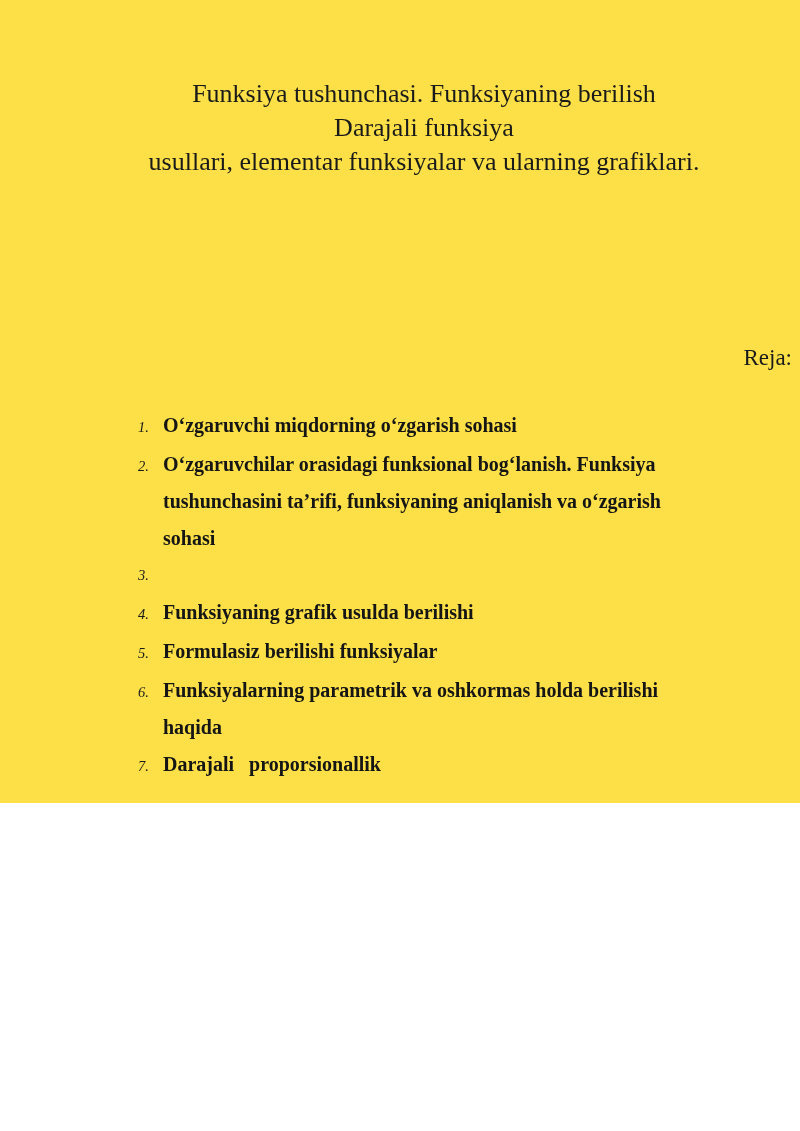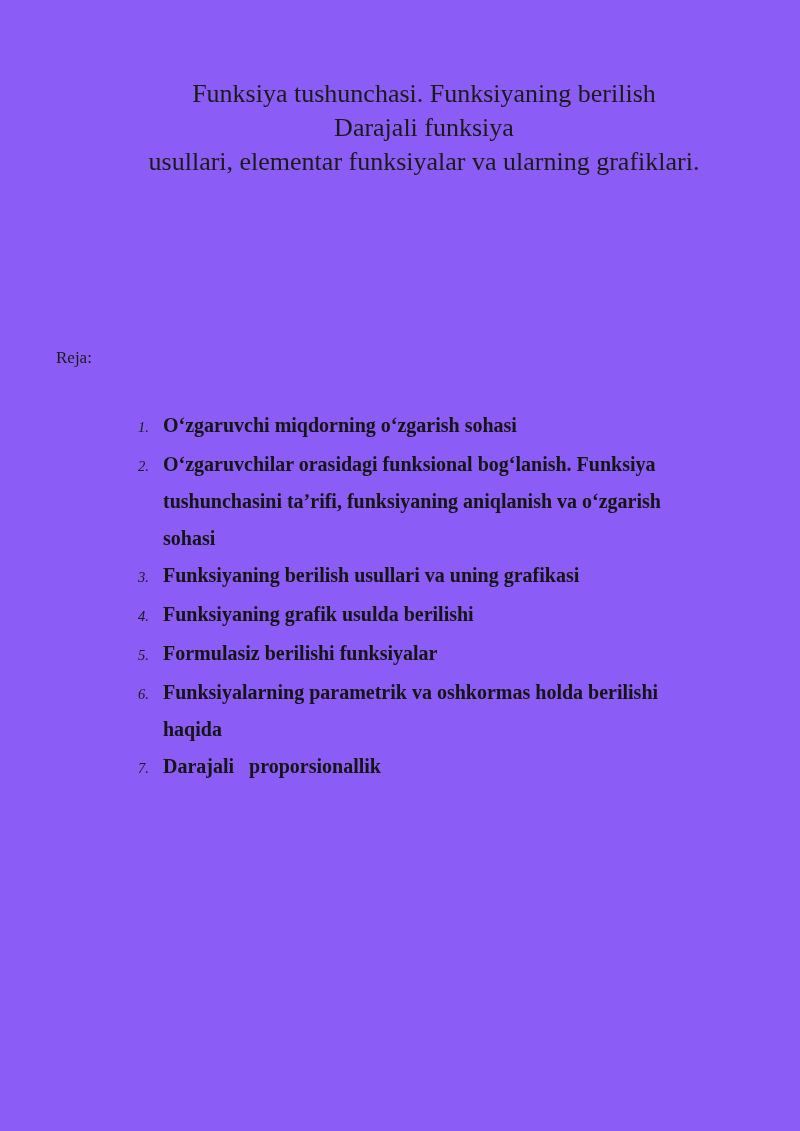--- a/index.html
+++ b/index.html
@@ -3,44 +3,44 @@
 <meta charset="utf-8">
 <style>
   html, body {
     margin: 0;
     padding: 0;
     background: #ffffff;
   }
   .page {
     position: relative;
     width: 800px;
-    height: 1131px;
-    background: #8b5cf6;
+    height: 803px;
+    background: #fde047;
     font-family: "Liberation Serif", "DejaVu Serif", serif;
     color: #1a1a1a;
     overflow: hidden;
   }
   .title {
     position: absolute;
     top: 77px;
     left: 56px;
     right: 8px;
     text-align: center;
     font-size: 26px;
     line-height: 34px;
     font-weight: 400;
     margin: 0;
   }
   .plan-heading {
     position: absolute;
     top: 344px;
     left: 56px;
     right: 8px;
-    text-align: left;
-    font-size: 17px;
+    text-align: right;
+    font-size: 23px;
     line-height: 27px;
     font-weight: 400;
     margin: 0;
   }
   .plan-list {
     position: absolute;
     top: 407px;
     left: 138px;
     margin: 0;
     padding: 0;
@@ -84,21 +84,20 @@
     <li class="plan-item">
       <span class="num">1.</span>
       <span class="txt">O‘zgaruvchi miqdorning o‘zgarish sohasi</span>
     </li>
     <li class="plan-item">
       <span class="num">2.</span>
       <span class="txt">O‘zgaruvchilar orasidagi funksional bog‘lanish. Funksiya tushunchasini ta’rifi, funksiyaning aniqlanish va o‘zgarish sohasi</span>
     </li>
     <li class="plan-item">
       <span class="num">3.</span>
-      <span class="txt">Funksiyaning berilish usullari va uning grafikasi</span>
     </li>
     <li class="plan-item">
       <span class="num">4.</span>
       <span class="txt">Funksiyaning grafik usulda berilishi</span>
     </li>
     <li class="plan-item">
       <span class="num">5.</span>
       <span class="txt">Formulasiz berilishi funksiyalar</span>
     </li>
     <li class="plan-item">

